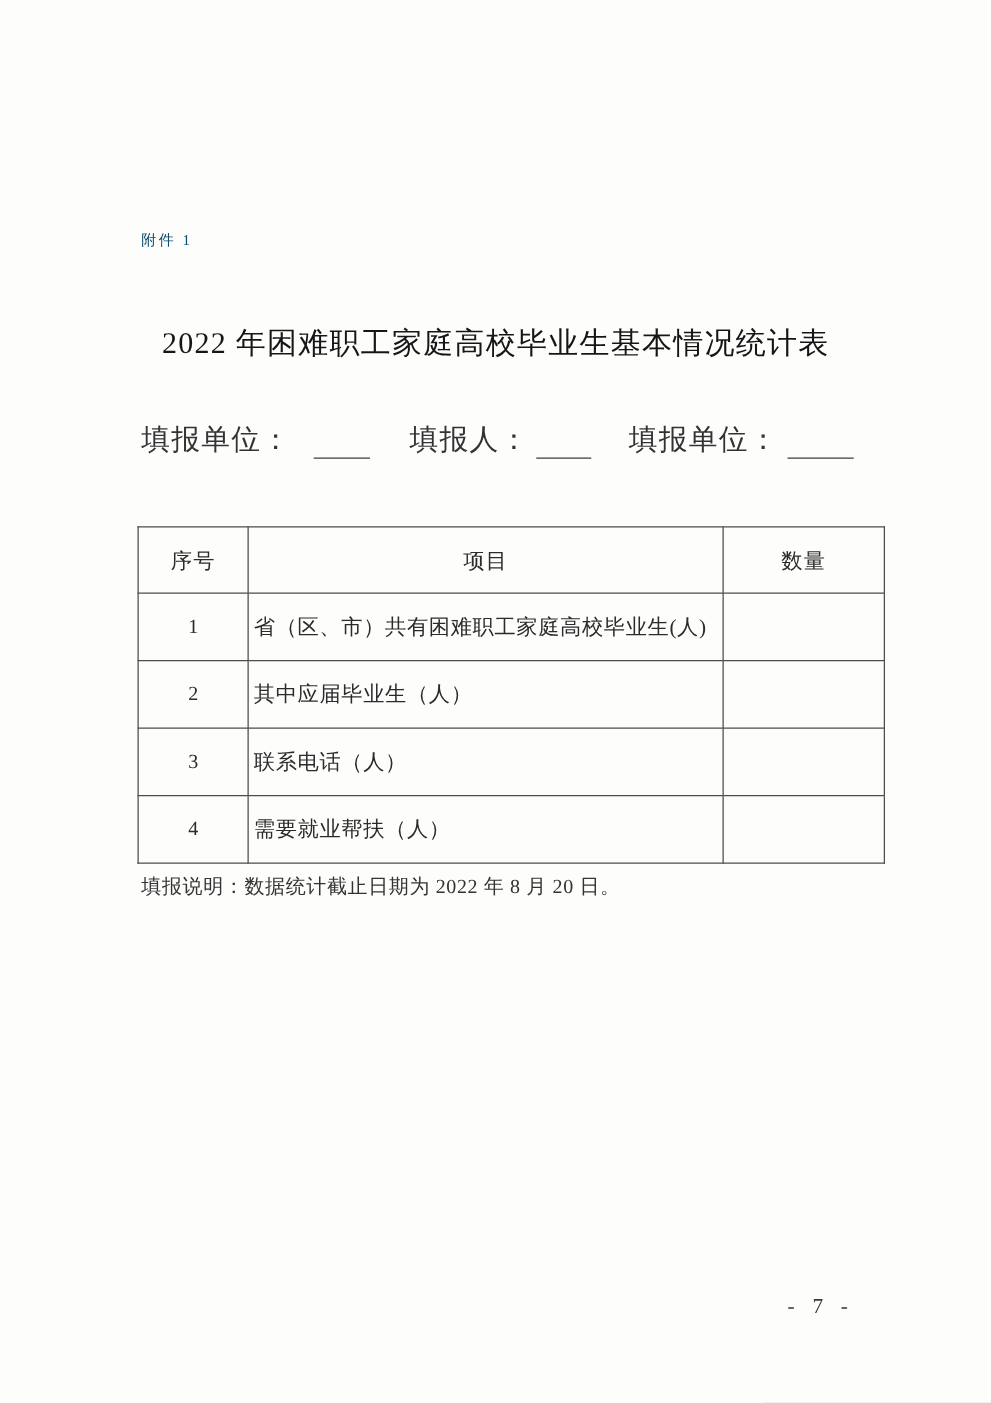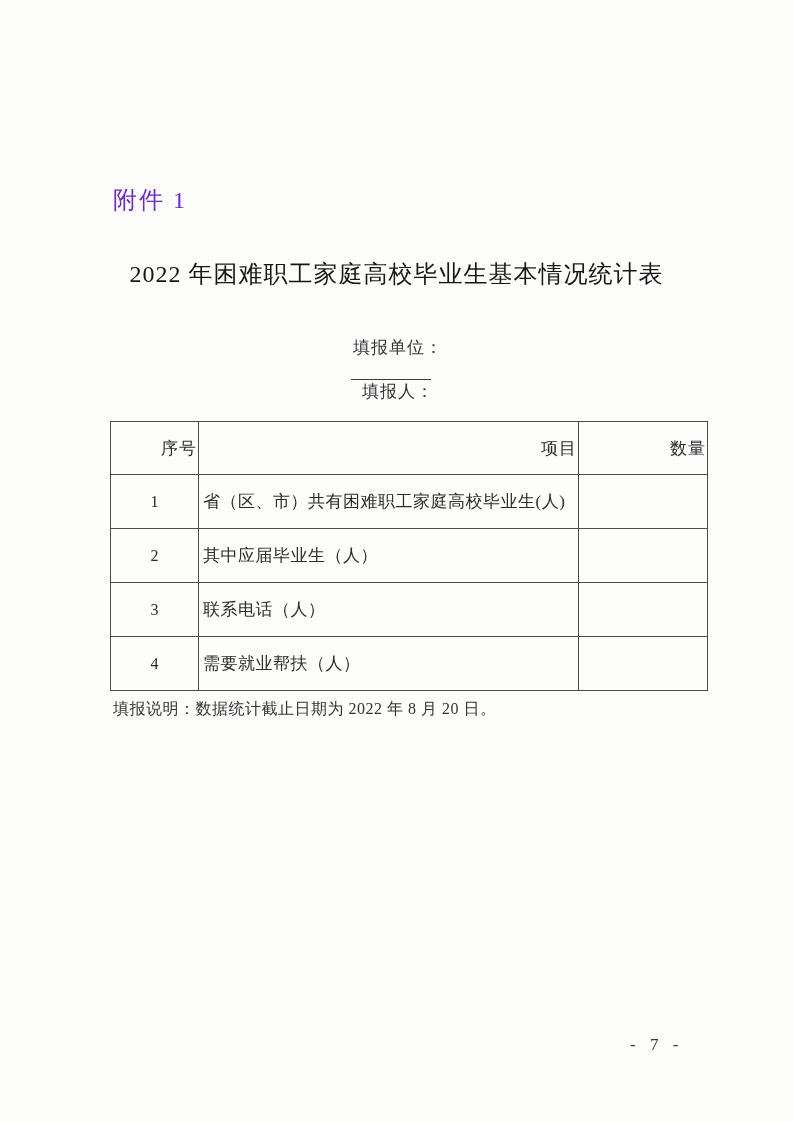--- a/index.html
+++ b/index.html
@@ -14,47 +14,46 @@
     margin: 0 auto;
     background: #fdfdfc;
     overflow: hidden;
     font-family: "Liberation Serif", "DejaVu Serif", serif;
     color: #2e2e2e;
   }
   .attachment {
     position: absolute;
     left: 113px;
     top: 184px;
-    font-size: 24px;
+    font-size: 12px;
     letter-spacing: 2px;
-    color: #6d28d9;
+    color: #0c4a6e;
   }
   .title {
     position: absolute;
     left: 0;
     top: 258px;
     width: 100%;
     margin: 0;
     text-align: center;
     font-size: 24px;
     font-weight: 400;
     letter-spacing: 1px;
     color: #161616;
   }
   .form-line {
     position: absolute;
     left: 113px;
     top: 336px;
     width: 570px;
     display: flex;
-    align-items: center;
-    font-size: 17px;
+    align-items: flex-end;
+    font-size: 23px;
     color: #333;
     white-space: nowrap;
-    flex-direction: column;
   }
   .f-label { letter-spacing: 1px; }
   .blank {
     display: inline-block;
     height: 20px;
     border-bottom: 1.5px solid #3d3d3d;
   }
   .b1 { width: 80px; margin-left: 18px; margin-right: 32px; }
   .b2 { width: 80px; margin-left: 5px;  margin-right: 30px; }
   .b3 { width: 95px; margin-left: 7px; }
@@ -66,21 +65,21 @@
     border-collapse: collapse;
     table-layout: fixed;
     font-size: 17px;
     color: #2b2b2b;
   }
   .stat-table th, .stat-table td {
     border: 1.6px solid #4c4c4c;
     background: #fdfdfc;
     font-weight: normal;
   }
-  .stat-table th { height: 50px; text-align: right; letter-spacing: 1px; }
+  .stat-table th { height: 50px; text-align: center; letter-spacing: 1px; }
   .stat-table td { height: 51px; }
   .col-no  { width: 85px; }
   .col-item{ width: 377px; }
   .col-qty { width: 126px; }
   .cell-no { text-align: center; font-size: 16px; }
   .cell-item { text-align: left; padding-left: 4px; letter-spacing: 0.5px; }
   .note {
     position: absolute;
     left: 113px;
     top: 699px;

